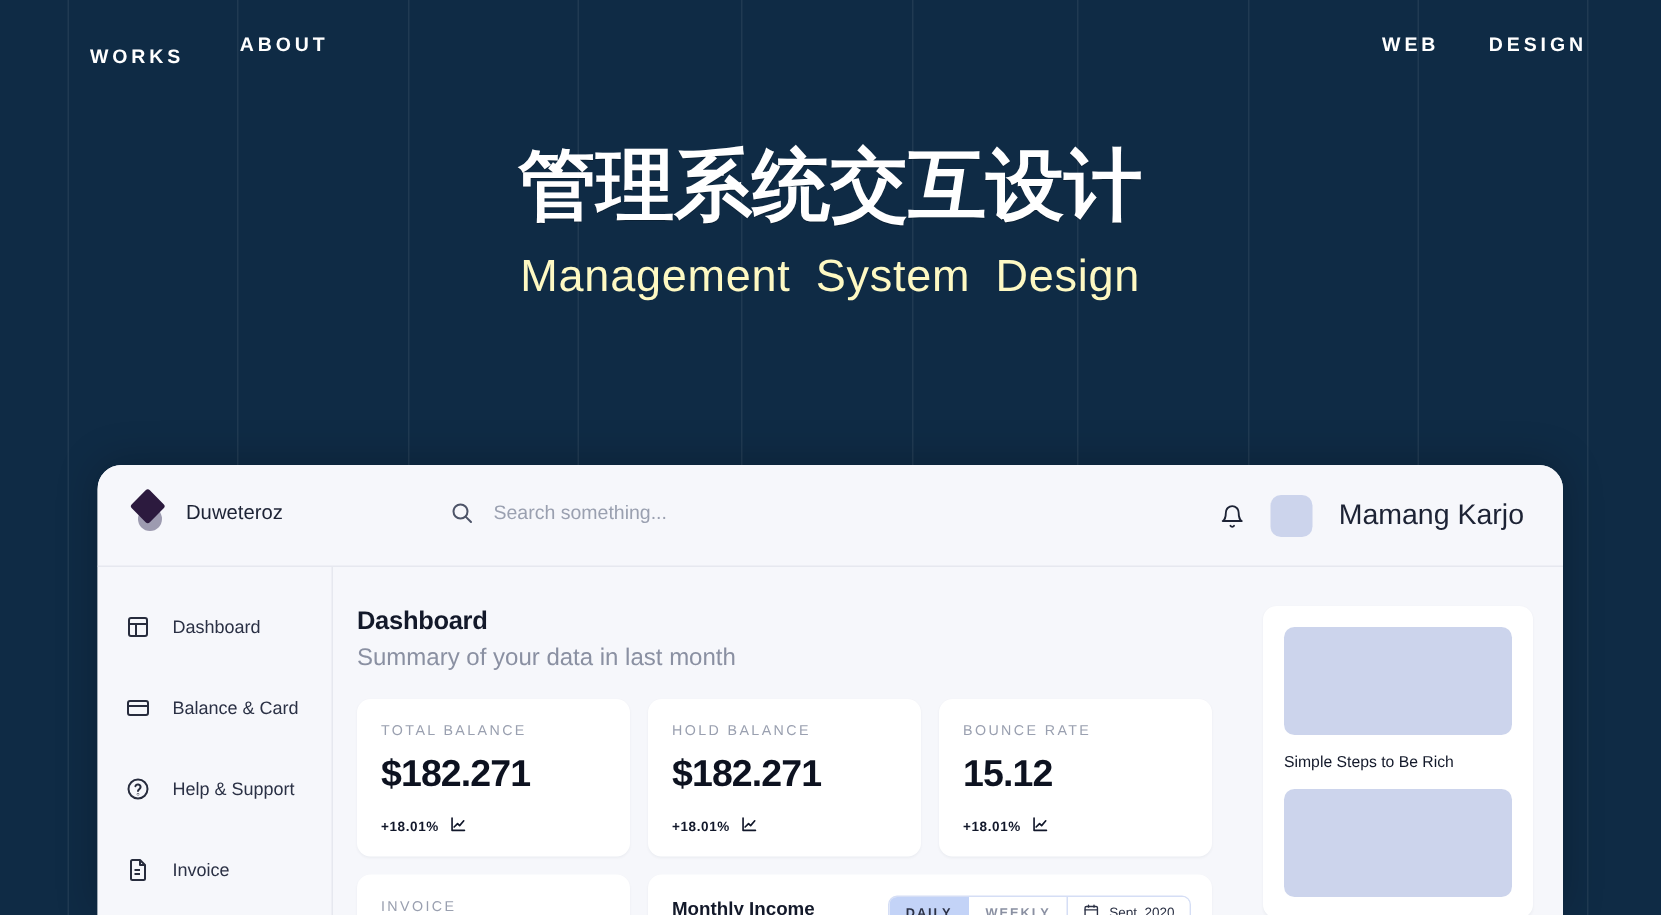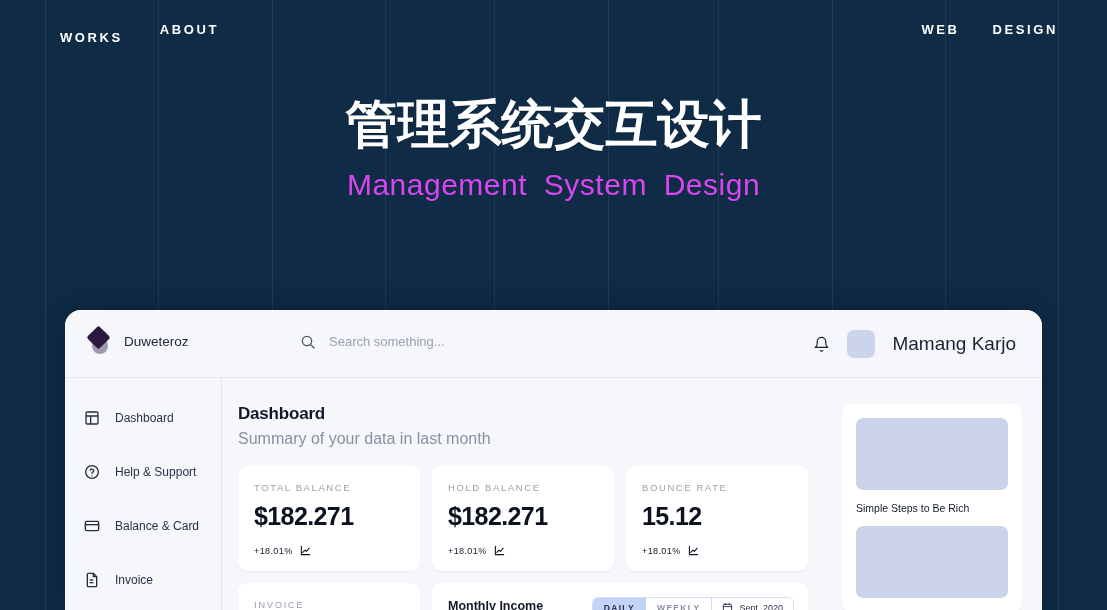--- a/index.html
+++ b/index.html
@@ -33,21 +33,21 @@
   .hero-cn{
     margin-top:98px;
     color:#ffffff;
     font-family:"DejaVu Sans", sans-serif;
     font-size:52px; font-weight:700; line-height:1.0;
     letter-spacing:0px;
     text-shadow:0 1px 0 rgba(0,0,0,0.25);
   }
   .hero-en{
     margin-top:18px;
-    color:#d946ef;
+    color:#fef9c3;
     font-size:30px; font-weight:400; letter-spacing:0.5px;
     word-spacing:8px;
   }
 
   
   .panel{
     position:absolute; left:65px; top:310px; width:977px; height:300px;
     background:#f6f7fb; border-radius:16px 16px 0 0; overflow:hidden; z-index:6;
     box-shadow:0 -2px 28px rgba(0,0,0,0.22);
   }
@@ -93,21 +93,21 @@
   .page-sub{ font-size:16px; color:#8a90a2; margin-top:6px; }
 
   .cards-row{ display:flex; gap:12px; margin-top:18px; }
   .stat-card{
     width:182px; height:105px; background:#ffffff; border-radius:9px; padding:16px 0 0 16px;
     box-shadow:0 1px 2px rgba(20,30,60,0.05);
   }
   .stat-label{ font-size:9.5px; letter-spacing:1.6px; color:#9aa0b0; font-weight:400; }
   .stat-value{ font-size:25px; font-weight:700; color:#0d1220; margin-top:9px; letter-spacing:-0.6px; }
   .stat-delta{ display:flex; align-items:center; gap:7px; margin-top:11px; }
-  .delta-text{ font-size:9px; font-weight:400; color:#11172a; letter-spacing:0.4px; }
+  .delta-text{ font-size:9px; font-weight:700; color:#11172a; letter-spacing:0.4px; }
 
   .cards-row2{ display:flex; gap:12px; margin-top:12px; }
   .invoice-card{
     width:182px; height:90px; background:#ffffff; border-radius:9px; padding:16px 0 0 16px;
     box-shadow:0 1px 2px rgba(20,30,60,0.05);
   }
   .income-card{
     width:376px; height:90px; background:#ffffff; border-radius:9px; padding:14px 14px 0 16px;
     box-shadow:0 1px 2px rgba(20,30,60,0.05);
     display:flex; align-items:flex-start; justify-content:space-between;
@@ -213,36 +213,36 @@
                 <line x1="3" y1="9" x2="21" y2="9"></line>
                 <line x1="10" y1="9" x2="10" y2="21"></line>
             </svg>
           </span>
           <span class="side-label">Dashboard</span>
         </div>
 
         <div class="side-item">
           <span class="side-ico">
             <svg width="16" height="16" viewBox="0 0 24 24" fill="none" stroke="#272c3d" stroke-width="2">
+              <rect x="2" y="5" width="20" height="14" rx="2"></rect>
+                <line x1="2" y1="10" x2="22" y2="10"></line>
+            </svg>
+          </span>
+          <span class="side-label">Balance &amp; Card</span>
+        </div>
+
+        <div class="side-item">
+          <span class="side-ico">
+            <svg width="16" height="16" viewBox="0 0 24 24" fill="none" stroke="#272c3d" stroke-width="2">
               <circle cx="12" cy="12" r="9.5"></circle>
               <path d="M9.4 9.2a2.7 2.7 0 0 1 5.2.9c0 1.8-2.6 2.3-2.6 3.9" stroke-linecap="round"></path>
               <circle cx="12" cy="17.3" r="0.2" stroke-width="2.2"></circle>
             </svg>
           </span>
           <span class="side-label">Help &amp; Support</span>
-        </div>
-
-        <div class="side-item">
-          <span class="side-ico">
-            <svg width="16" height="16" viewBox="0 0 24 24" fill="none" stroke="#272c3d" stroke-width="2">
-              <rect x="2" y="5" width="20" height="14" rx="2"></rect>
-                <line x1="2" y1="10" x2="22" y2="10"></line>
-            </svg>
-          </span>
-          <span class="side-label">Balance &amp; Card</span>
         </div>
 
         <div class="side-item">
           <span class="side-ico">
             <svg width="16" height="16" viewBox="0 0 24 24" fill="none" stroke="#272c3d" stroke-width="2" stroke-linejoin="round">
               <path d="M14 2H6.5A1.5 1.5 0 0 0 5 3.5v17A1.5 1.5 0 0 0 6.5 22h11a1.5 1.5 0 0 0 1.5-1.5V7z"></path>
               <polyline points="14 2 14 7 19 7"></polyline>
               <line x1="8.5" y1="12" x2="14" y2="12"></line>
                 <line x1="8.5" y1="16" x2="14" y2="16"></line>
             </svg>

